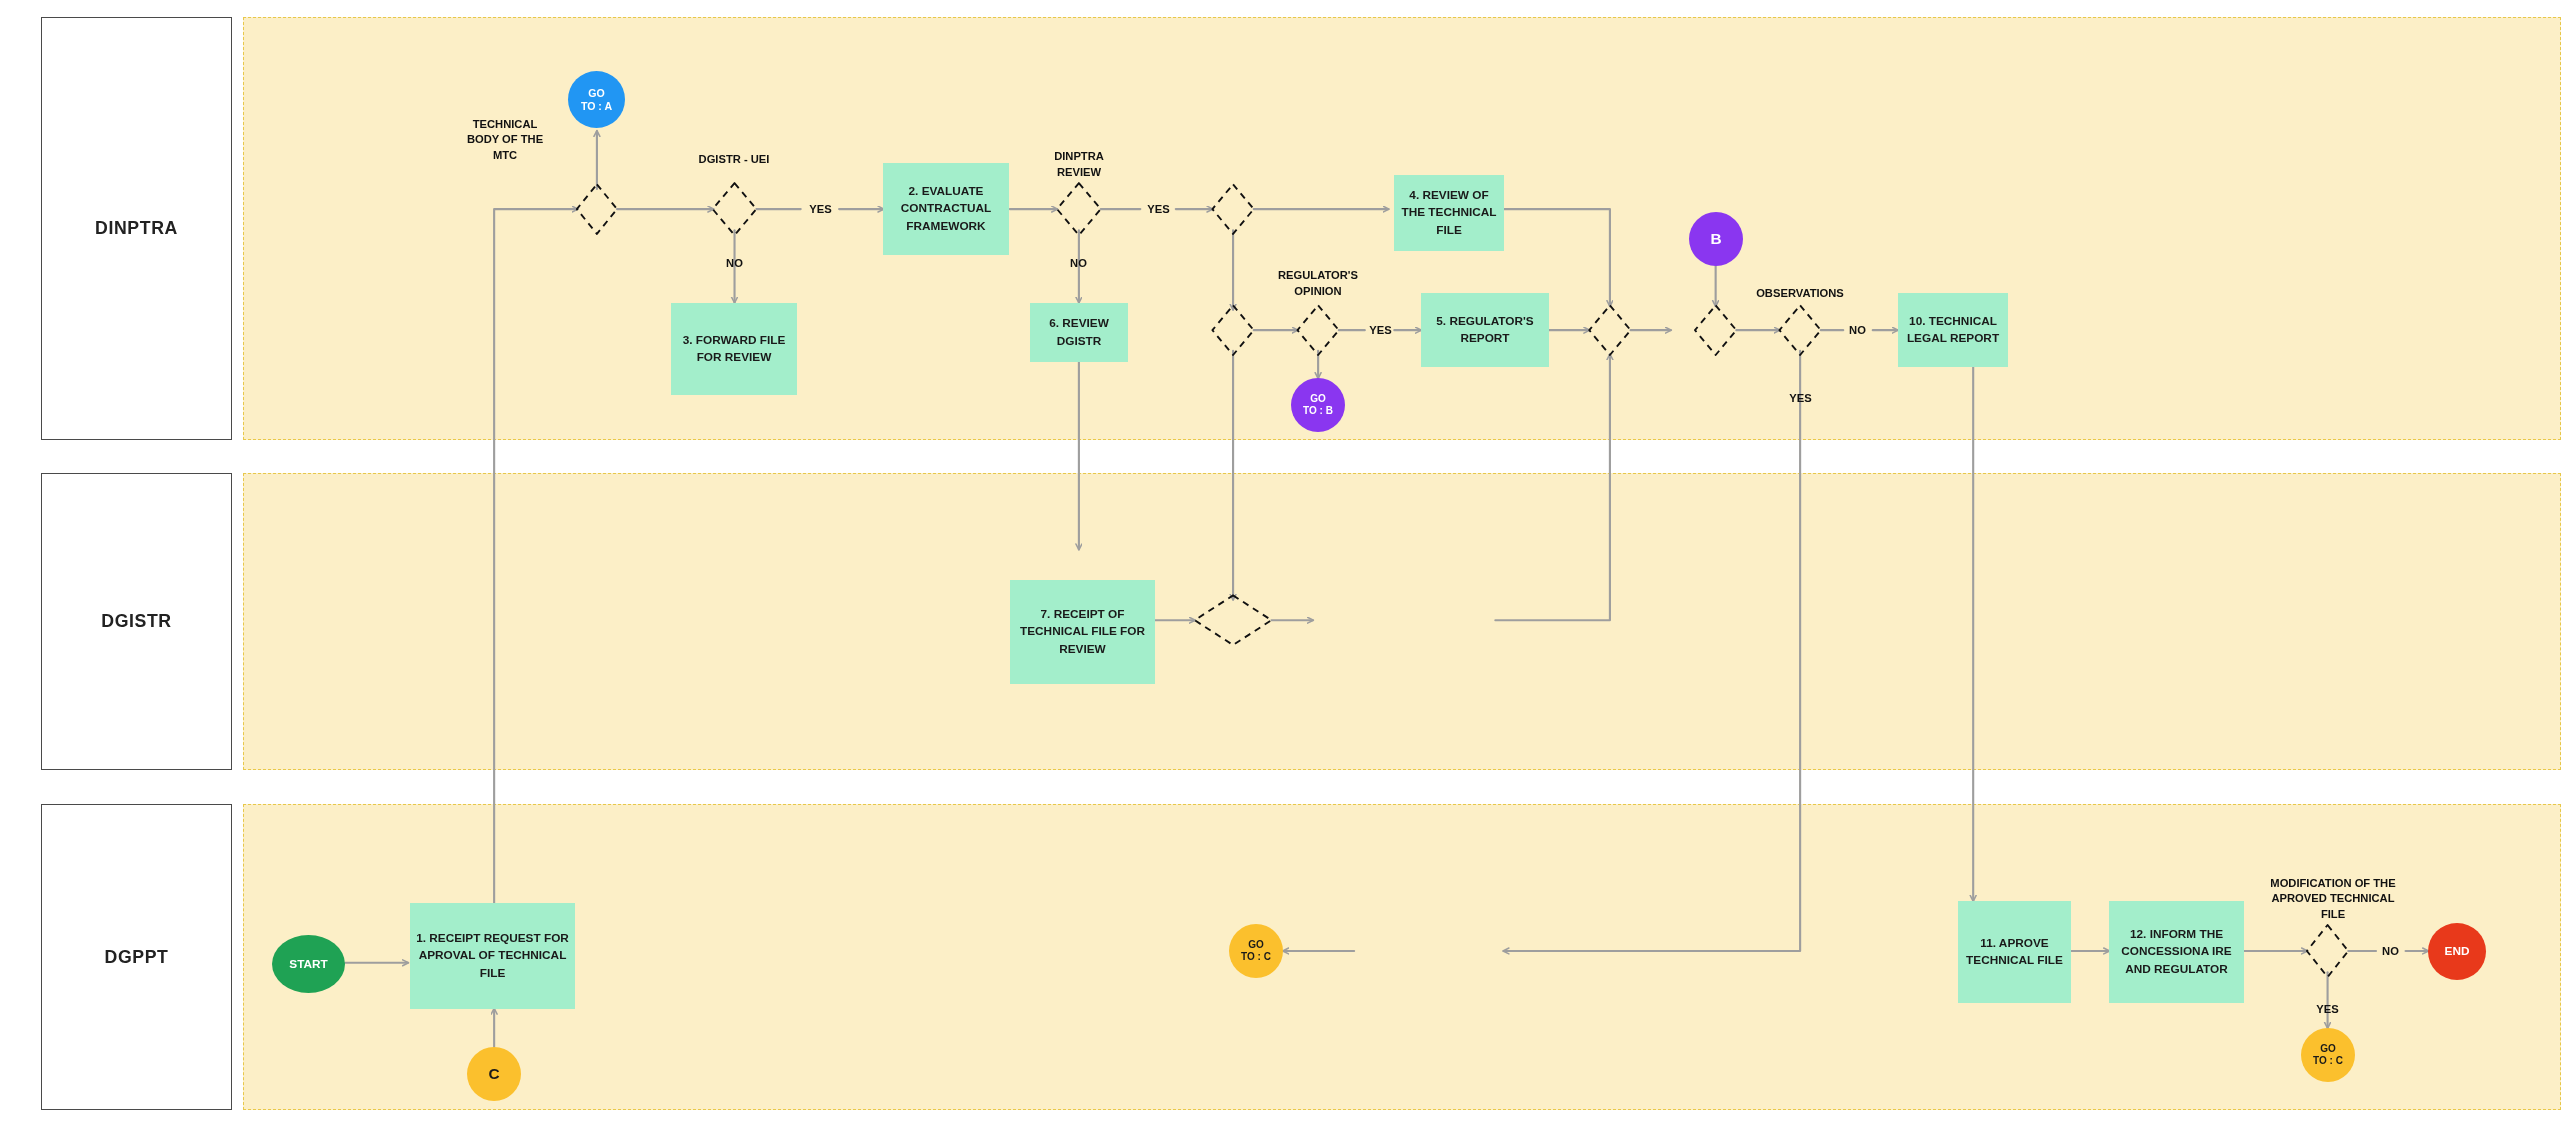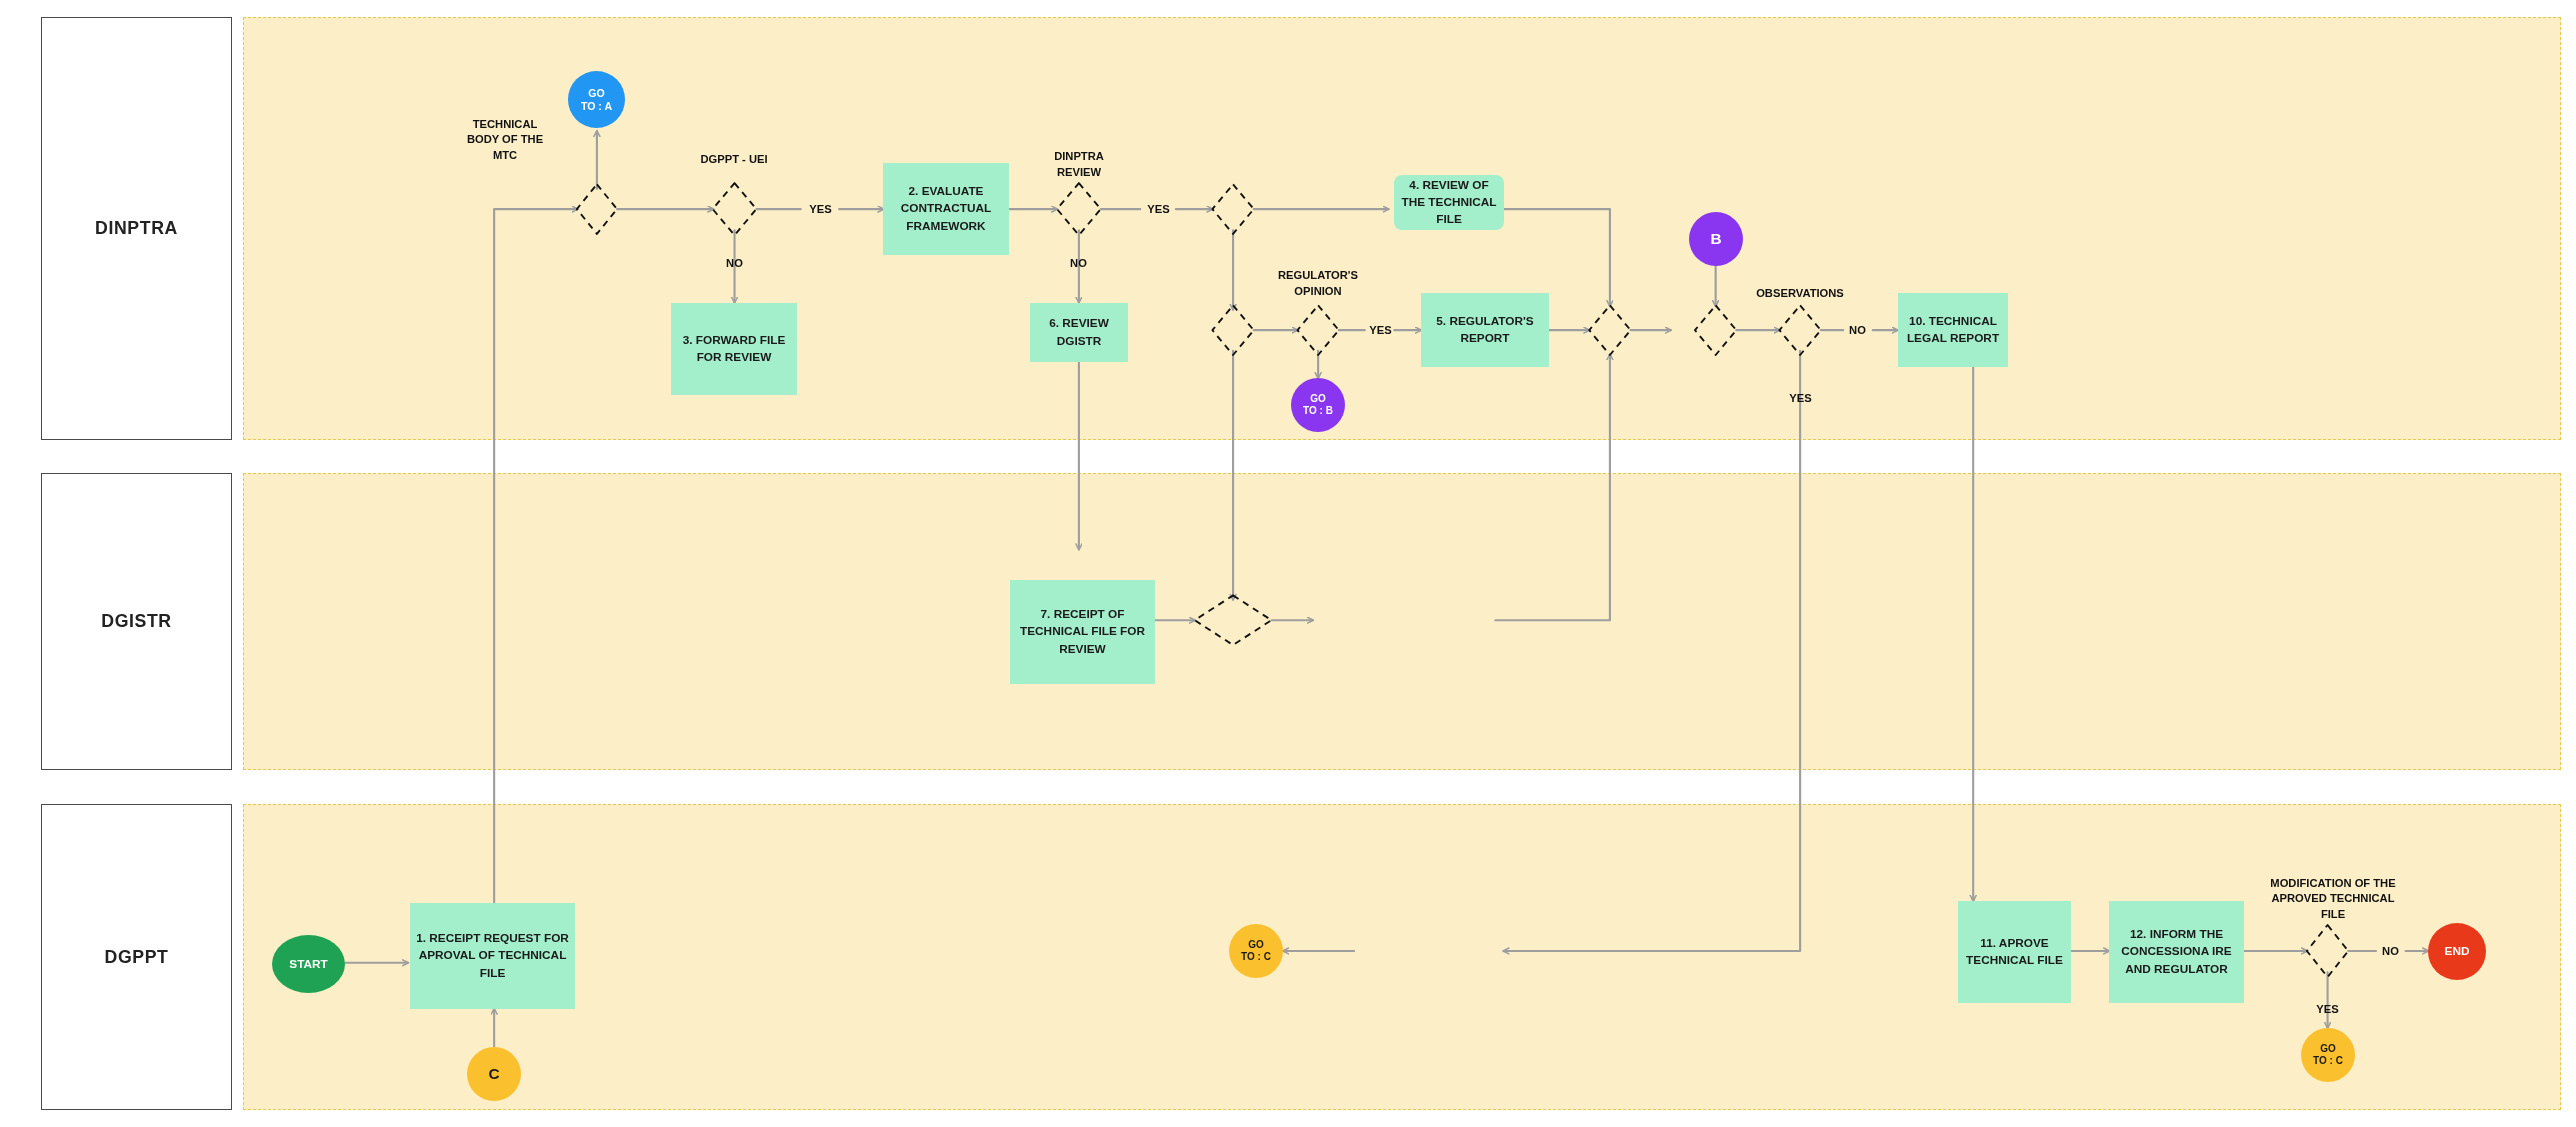--- a/index.html
+++ b/index.html
@@ -156,21 +156,21 @@
 TO : A</span>
   </div>
 
   <div class="edge-label" style="left:437px;top:117px;width:136px;height:46px;font-size:11.2px;">
     <span>TECHNICAL
 BODY OF THE
 MTC</span>
   </div>
 
   <div class="edge-label" style="left:666px;top:151px;width:136px;height:16.5px;font-size:11.2px;">
-    <span>DGPPT - UEI</span>
+    <span>DGISTR - UEI</span>
   </div>
 
   <div class="edge-label" style="left:801px;top:200px;width:39px;height:19px;font-size:11.2px;">
     <span>YES</span>
   </div>
   <div class="edge-label" style="left:714px;top:255px;width:41px;height:17.7px;font-size:11.2px;">
     <span>NO</span>
   </div>
 
   <div class="node task" style="left:883px;top:163px;width:126px;height:92px;font-size:11.8px;">
@@ -204,21 +204,21 @@
 
   <div class="node circle circle-purple" style="left:1291px;top:378px;width:54px;height:54px;font-size:10px;white-space:pre-line;">
     <span>GO
 TO : B</span>
   </div>
 
   <div class="edge-label" style="left:1365px;top:321px;width:31px;height:19px;font-size:11.2px;">
     <span>YES</span>
   </div>
 
-  <div class="node task" style="left:1394px;top:175px;width:110px;height:55px;font-size:11.8px;border-radius:8px;">
+  <div class="node task" style="left:1394px;top:175px;width:110px;height:76px;font-size:11.8px;">
     <span>4. REVIEW OF THE TECHNICAL FILE</span>
   </div>
 
   <div class="node task" style="left:1421px;top:293px;width:128px;height:74px;font-size:11.8px;">
     <span>5. REGULATOR'S REPORT</span>
   </div>
 
   <div class="node circle circle-purple" style="left:1689px;top:212px;width:54px;height:54px;font-size:15.4px;">
     <span>B</span>
   </div>

